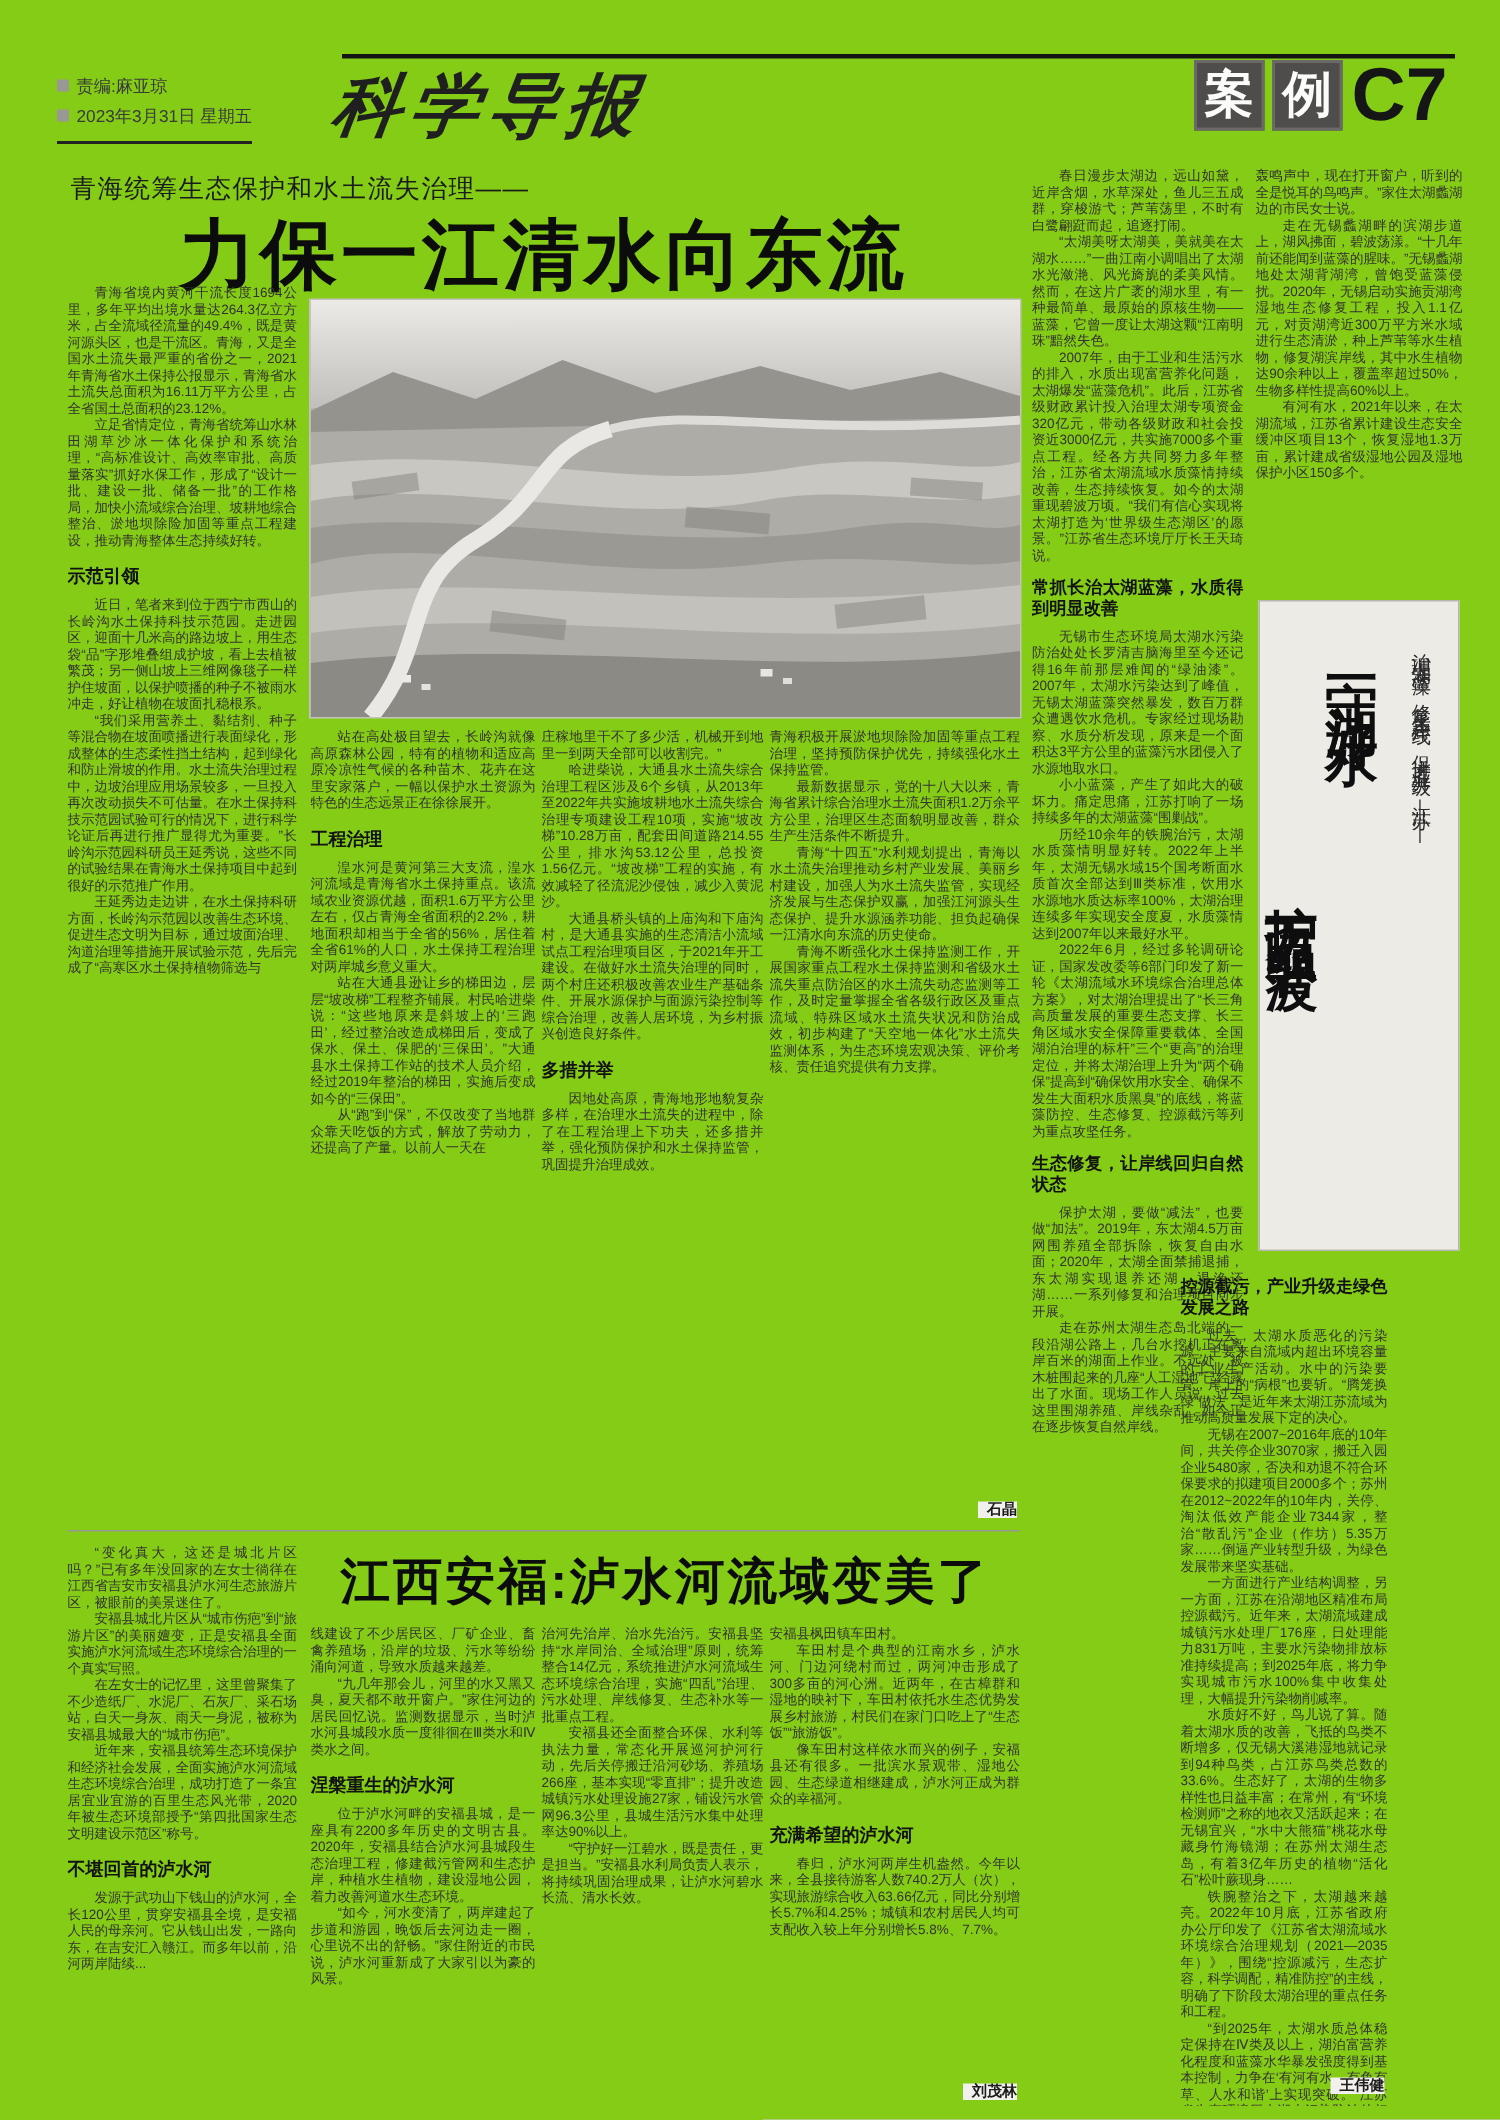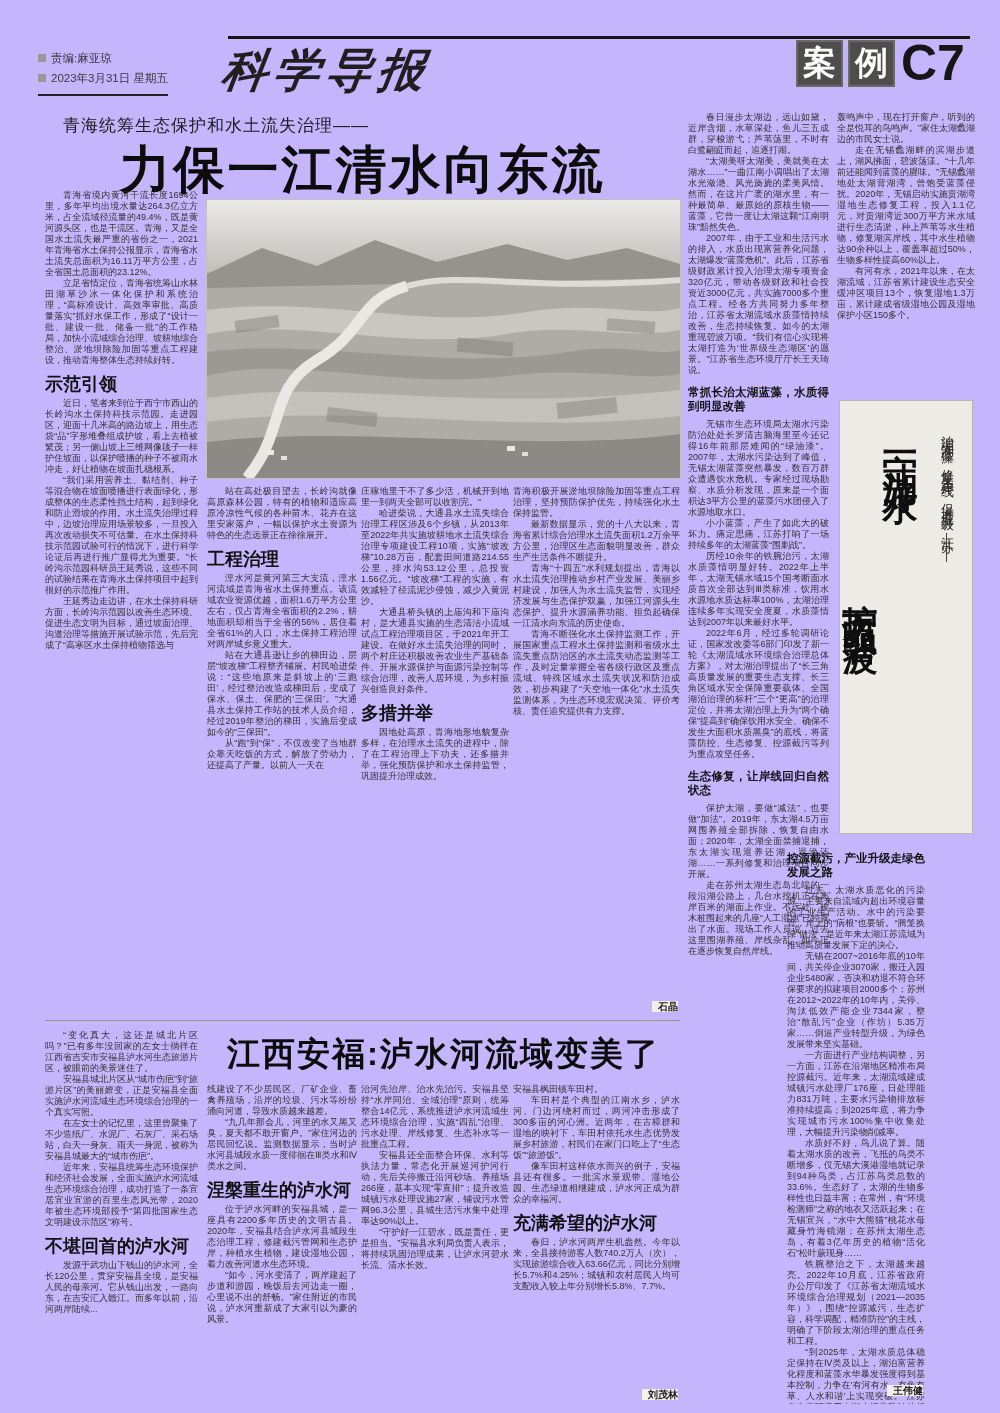--- a/index.html
+++ b/index.html
@@ -1,37 +1,37 @@
 <!DOCTYPE html>
 <html><head>
 <meta charset="utf-8">
 <style>
   html,body{margin:0;padding:0;background:#cfcdc9;}
-  .page{position:relative;width:1000px;height:1413px;margin:0 auto;background:#c4b5fd;
+  .page{position:relative;width:1000px;height:1413px;margin:0 auto;background:#84cc16;
         font-family:"Liberation Sans",sans-serif;overflow:hidden;color:#2e2d2b;}
   
   .top-rule{position:absolute;left:228px;top:36px;width:742px;height:3px;background:#141414;}
   .editor-block{position:absolute;left:38px;top:48px;font-size:11.5px;line-height:20px;color:#3a3a3a;}
   .editor-block .sq{display:inline-block;width:8px;height:8px;background:#9a9894;margin-right:5px;}
   .editor-underline{position:absolute;left:38px;top:94px;width:130px;height:2px;background:#222;}
   .logo{position:absolute;left:222px;top:40px;font-family:"DejaVu Serif",serif;font-weight:bold;
         font-style:italic;font-size:46px;letter-spacing:6px;color:#1f1f1f;transform:skewX(-8deg);}
   .tag-boxes{position:absolute;left:796px;top:40px;display:flex;gap:5px;}
   .tag-box{width:47px;height:47px;background:#4e4d4b;color:#fbfbfa;display:flex;align-items:center;
            justify-content:center;font-size:33px;font-weight:bold;box-shadow:inset 0 0 0 2px #6a6967;}
   .page-no{position:absolute;left:901px;top:34px;font-size:50px;font-weight:bold;color:#161616;}
   
   .col{position:absolute;overflow:hidden;text-align:justify;font-size:9px;line-height:11px;color:#33322f;}
   .para{margin:0;text-indent:2em;}
   .para.cont{text-indent:0;}
-  .subhead-lg{font-weight:bold;font-size:18px;color:#121212;margin:13px 0 8px;}
+  .subhead-lg{font-weight:bold;font-size:12px;color:#121212;margin:13px 0 8px;}
   .subhead-sm{font-weight:bold;font-size:11.5px;color:#121212;margin:9px 0 6px;line-height:14px;}
   .byfix{position:absolute;right:2px;font-weight:bold;font-size:10px;color:#1c1c1c;background:#f2f0ec;padding-left:6px;}
   
-  .kicker{position:absolute;left:47px;top:114px;width:630px;font-size:17px;color:#1b1b1b;letter-spacing:1px;margin-left:16px;}
+  .kicker{position:absolute;left:47px;top:114px;width:630px;font-size:17px;color:#1b1b1b;letter-spacing:1px;}
   .headline-main{position:absolute;left:45px;top:136px;width:635px;text-align:center;font-size:51px;
                  font-weight:900;color:#0c0c0c;letter-spacing:3px;}
   .photo{position:absolute;left:207px;top:200px;width:473px;height:278px;overflow:hidden;
          box-shadow:0 0 0 1px #c4c2bd;}
   .divider{position:absolute;left:45px;top:1020px;width:635px;height:1px;background:#98968f;}
   
   .headline-anfu{position:absolute;left:207px;top:1032px;width:473px;text-align:center;font-size:33px;
                  font-weight:900;color:#0c0c0c;letter-spacing:2px;}
   
   .vbox{position:absolute;left:839px;top:400px;width:134px;height:434px;background:#ecebe6;

